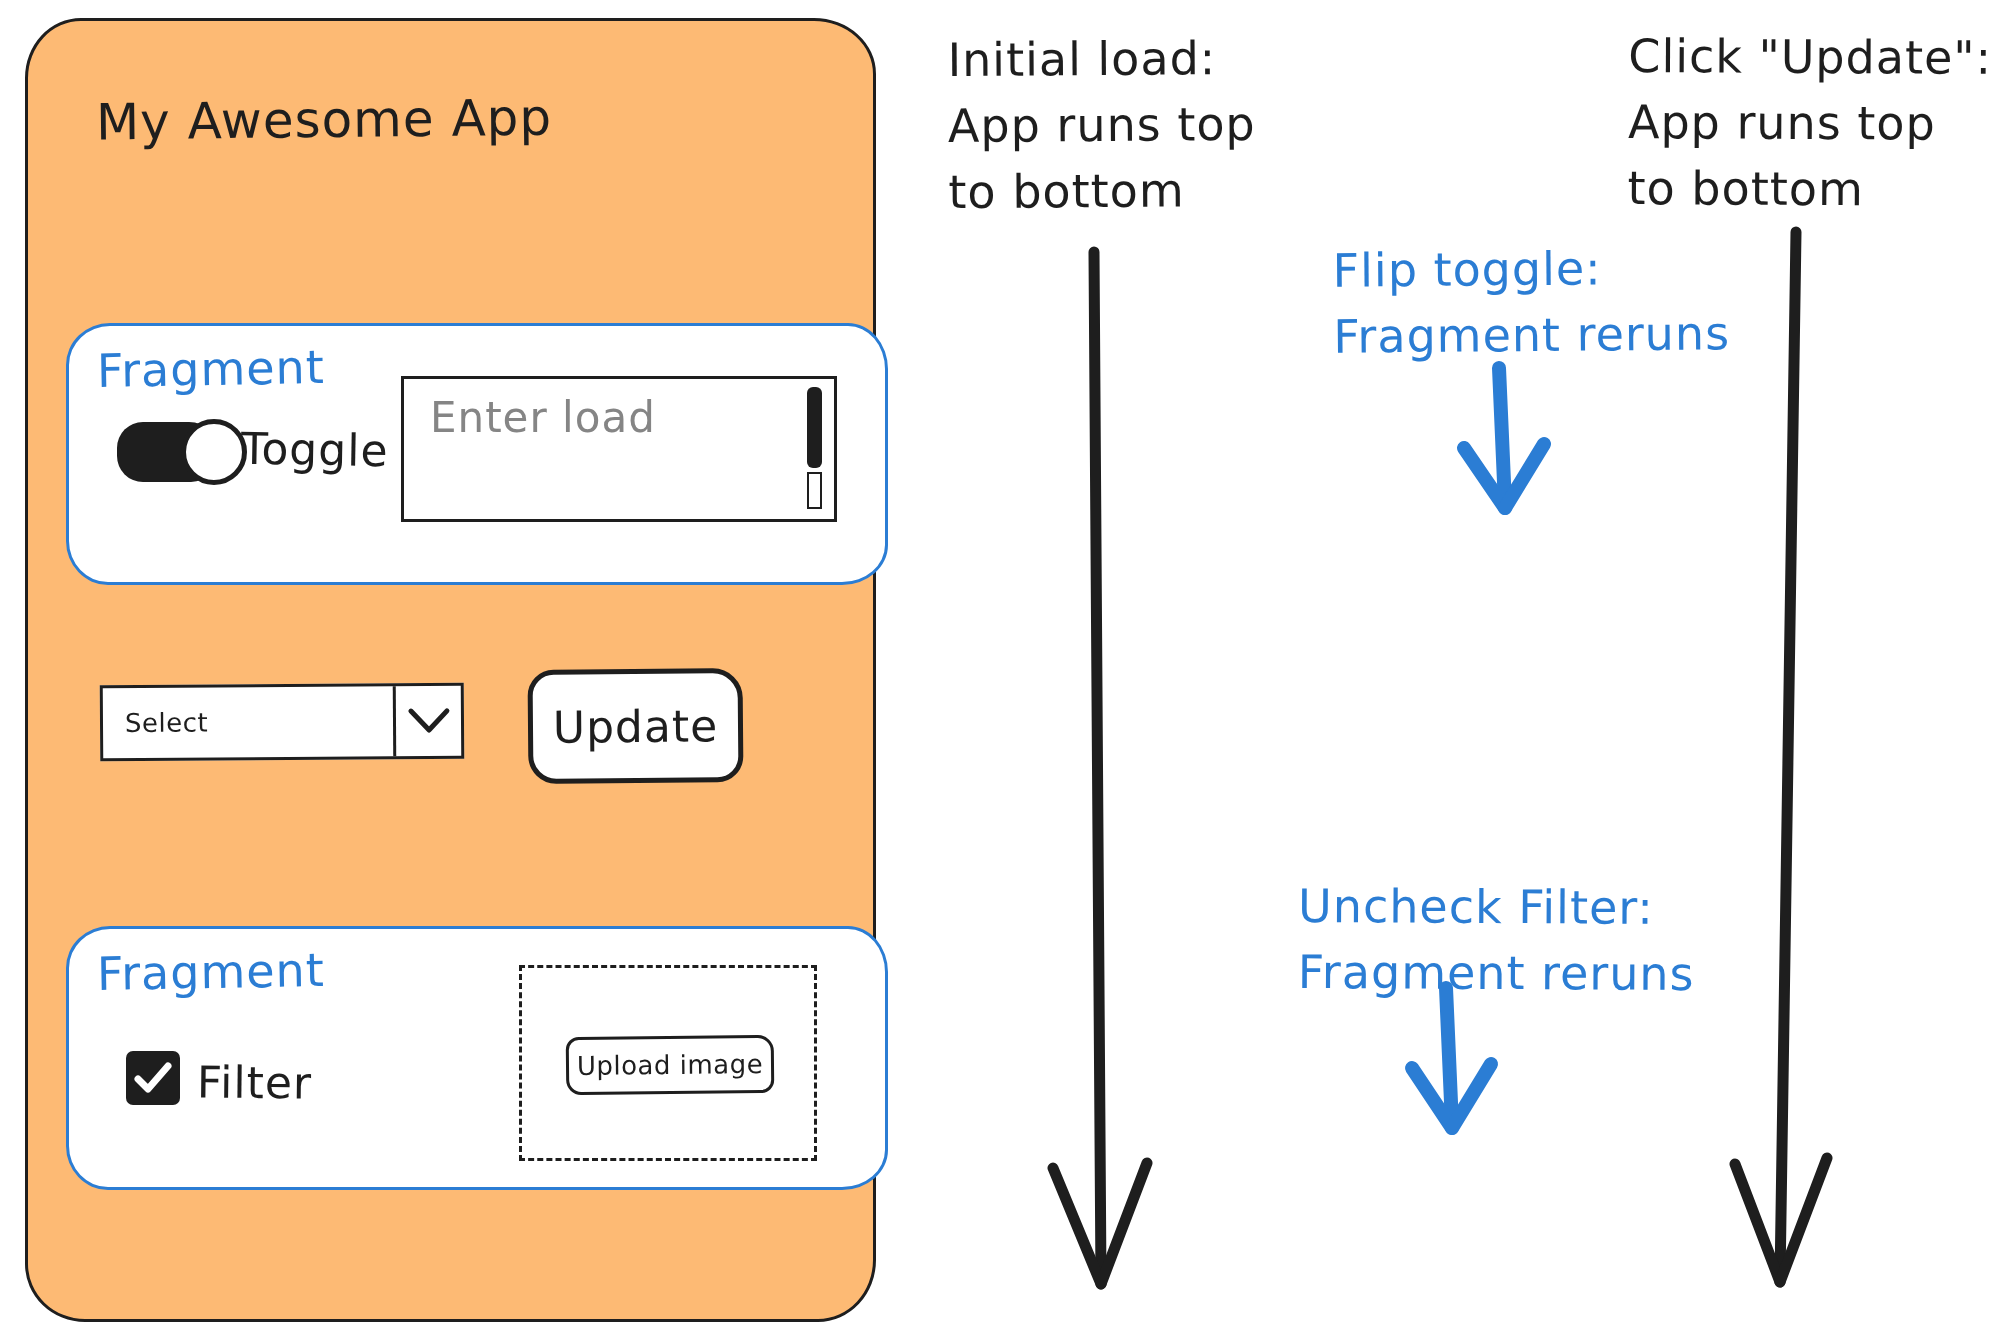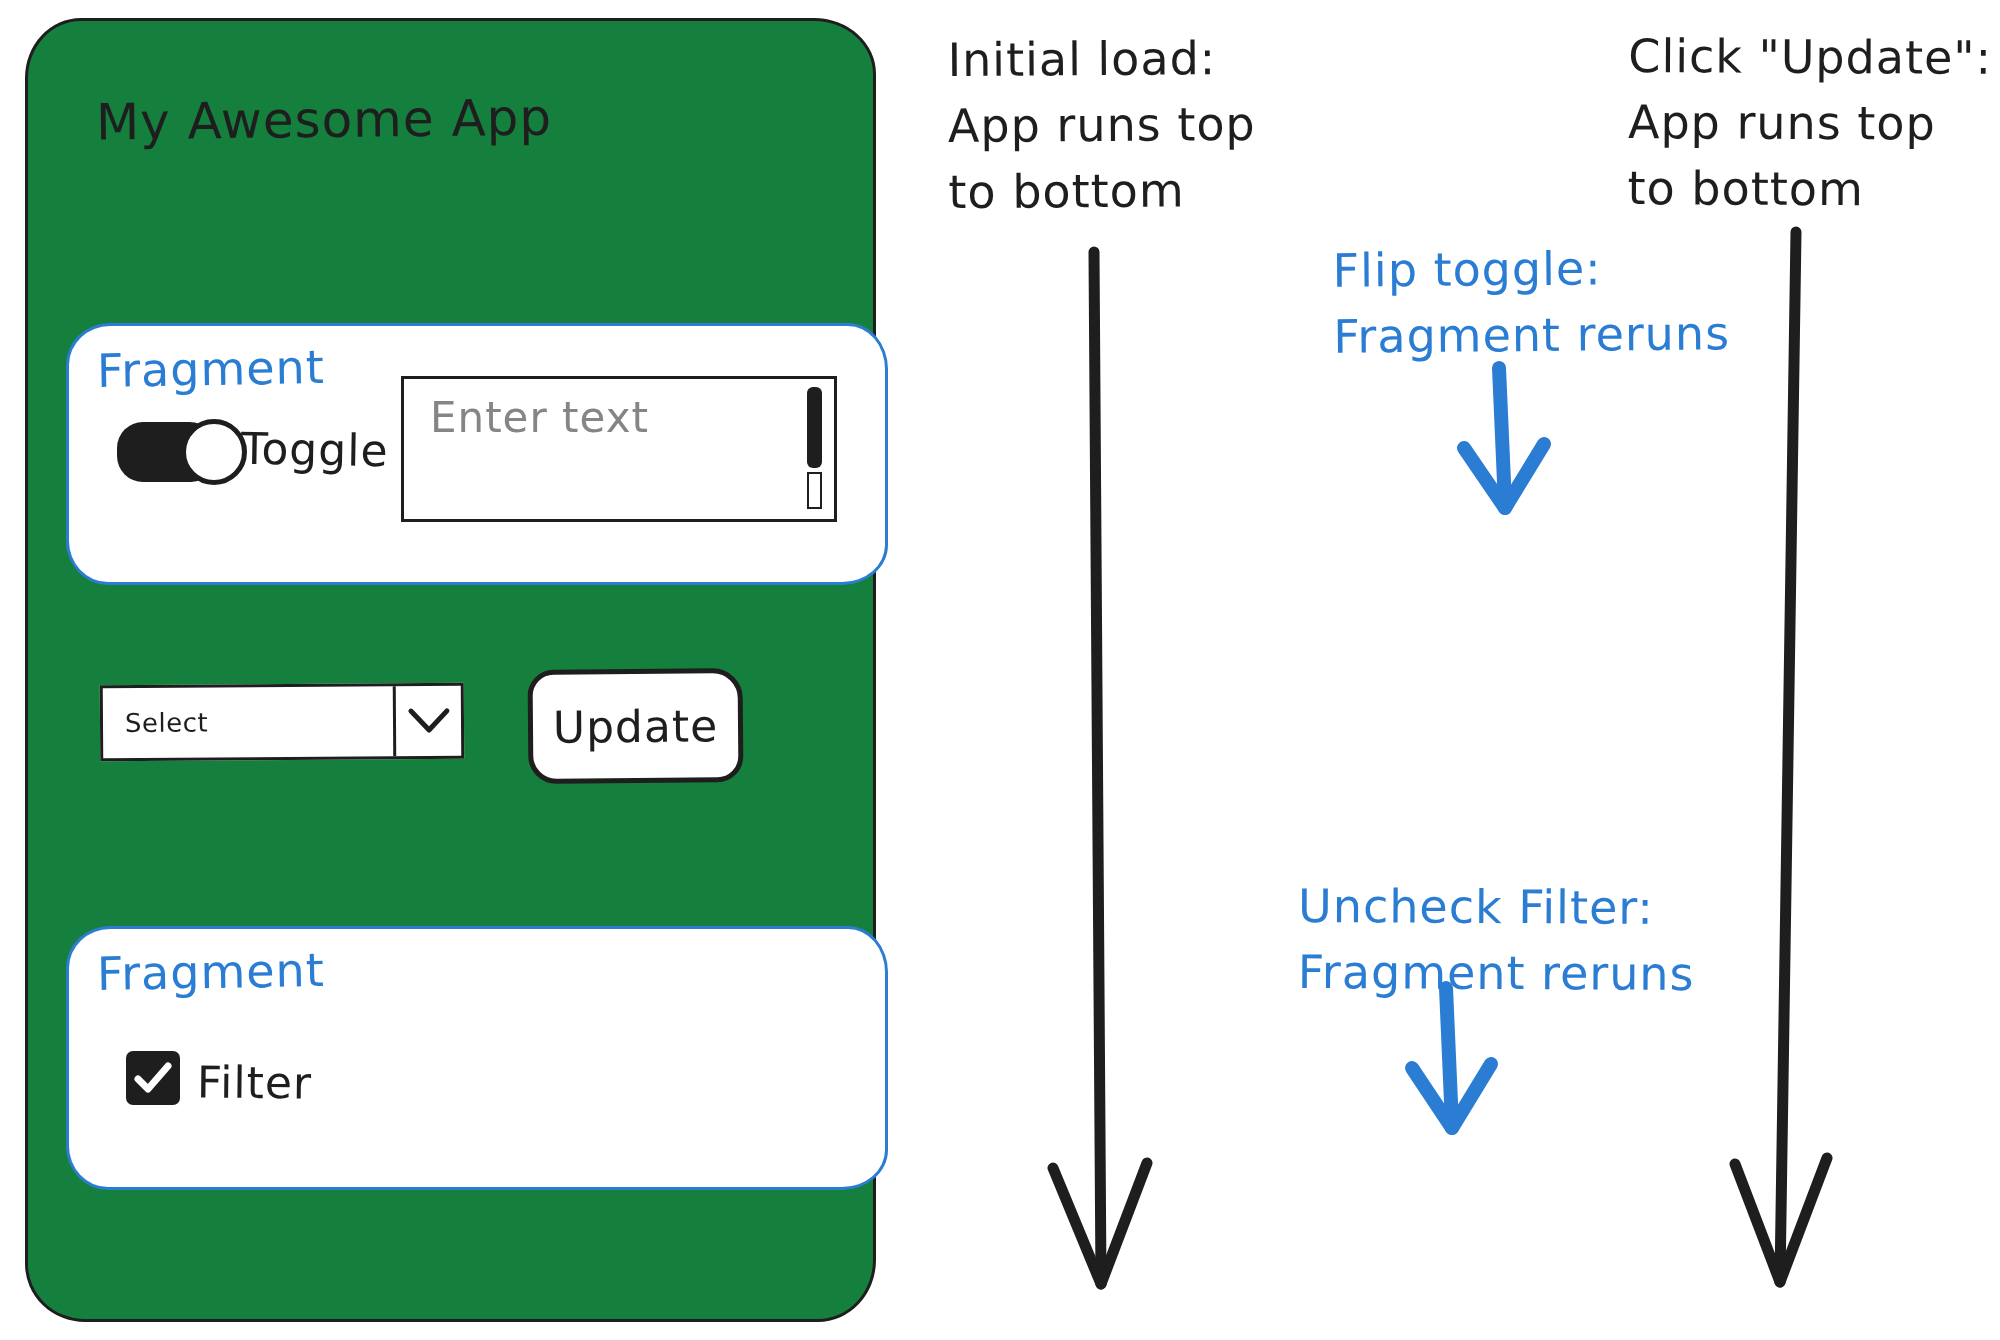--- a/index.html
+++ b/index.html
@@ -11,21 +11,21 @@
     color:#1e1e1e;
     overflow:hidden;
   }
   .abs{position:absolute;}
 
   
   .app-window{
     left:25px;top:18px;width:845px;height:1298px;
     border:3px solid #1e1e1e;
     border-radius:56px 62px 58px 60px / 60px 56px 62px 58px;
-    background:#15803d;
+    background:#fdba74;
   }
   .app-title{
     left:68px;top:70px;
     font-size:50px;letter-spacing:1px;
     transform:rotate(-0.6deg);
   }
 
   .fragment-box{
     border:3.5px solid #2b7dd4;
     border-radius:44px 40px 46px 42px / 42px 46px 40px 44px;
@@ -136,21 +136,21 @@
 
     <div class="abs fragment-box fragment-1">
       <div class="abs fragment-label" style="left:28px;top:16px;">Fragment</div>
 
       <div class="abs toggle">
         <div class="toggle-knob"></div>
       </div>
       <div class="abs toggle-label">Toggle</div>
 
       <div class="abs textarea">
-        <span class="textarea-placeholder">Enter text</span>
+        <span class="textarea-placeholder">Enter load</span>
         <div class="scrollbar">
           <div class="scrollbar-thumb"></div>
           <div class="scrollbar-track"></div>
         </div>
       </div>
     </div>
 
     <div class="abs select-box">
       <span class="select-value">Select</span>
       <span class="select-chevron-cell">
@@ -166,20 +166,25 @@
     <div class="abs fragment-box fragment-2">
       <div class="abs fragment-label" style="left:28px;top:16px;">Fragment</div>
 
       <div class="abs checkbox">
         <svg width="38" height="32" viewBox="0 0 38 32">
           <polyline points="4,17 14,27 34,4" fill="none" stroke="#ffffff" stroke-width="7" stroke-linecap="round" stroke-linejoin="round"></polyline>
         </svg>
       </div>
       <div class="abs checkbox-label">Filter</div>
 
+      <div class="abs dashed-box">
+        <div class="upload-button">
+          <span>Upload image</span>
+        </div>
+      </div>
     </div>
   </div>
 
   <div class="abs note note-black note-initial">Initial load:
 App runs top
 to bottom</div>
   <div class="abs note note-black note-click">Click "Update":
 App runs top
 to bottom</div>
   <div class="abs note note-blue note-flip">Flip toggle:

